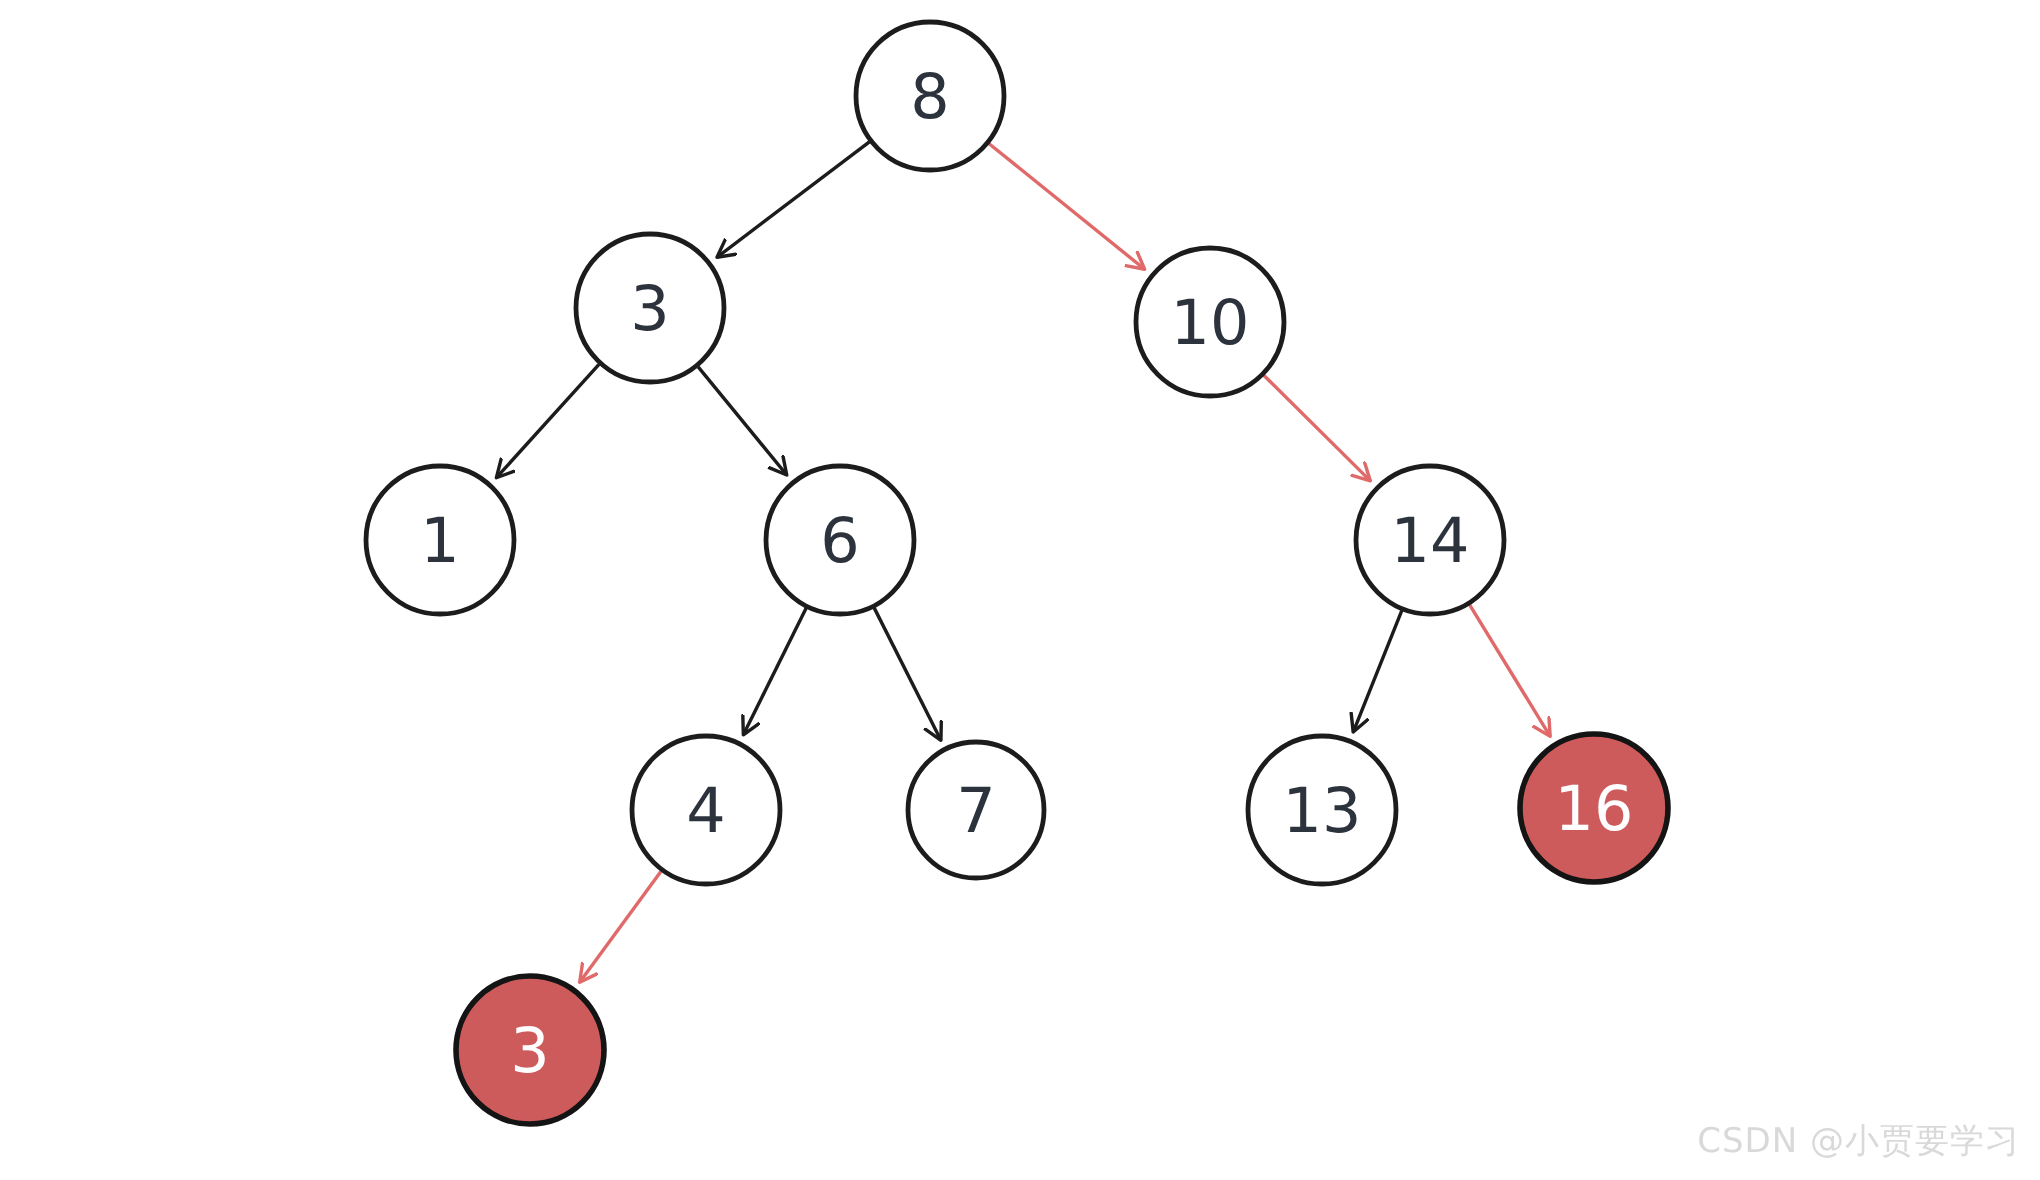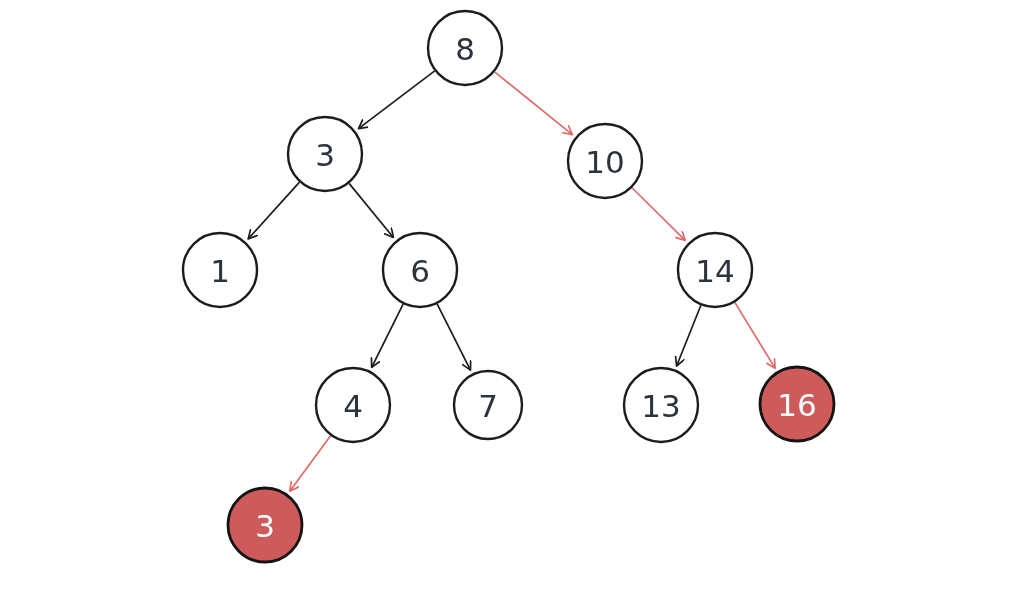--- a/index.html
+++ b/index.html
@@ -92,13 +92,14 @@
       </g>
       <g>
         <circle cx="797" cy="404" r="37" fill="#cd5b5b" stroke="#141414" stroke-width="2.8"></circle>
         <text x="797" y="404" text-anchor="middle" dominant-baseline="central" dy="0.04em" fill="#ffffff" font-size="31" class="node-label">16</text>
       </g>
       <g>
         <circle cx="265" cy="525" r="37" fill="#cd5b5b" stroke="#141414" stroke-width="2.8"></circle>
         <text x="265" y="525" text-anchor="middle" dominant-baseline="central" dy="0.04em" fill="#ffffff" font-size="31" class="node-label">3</text>
       </g>
     </svg>
+  <div class="watermark" style="color: rgb(217, 217, 217);">CSDN @小贾要学习</div>
 </div>
 
 </body></html>

